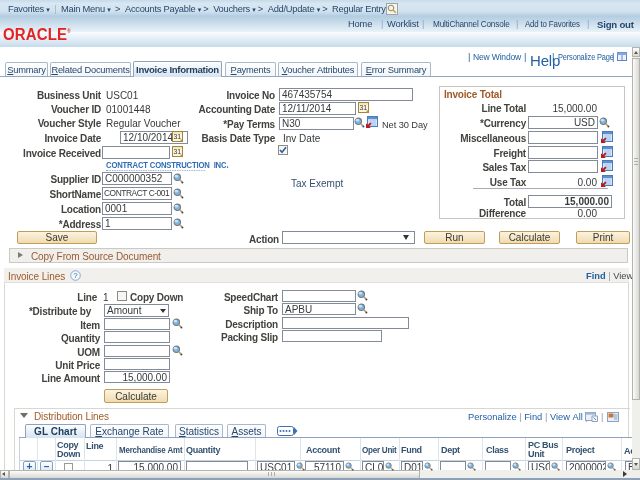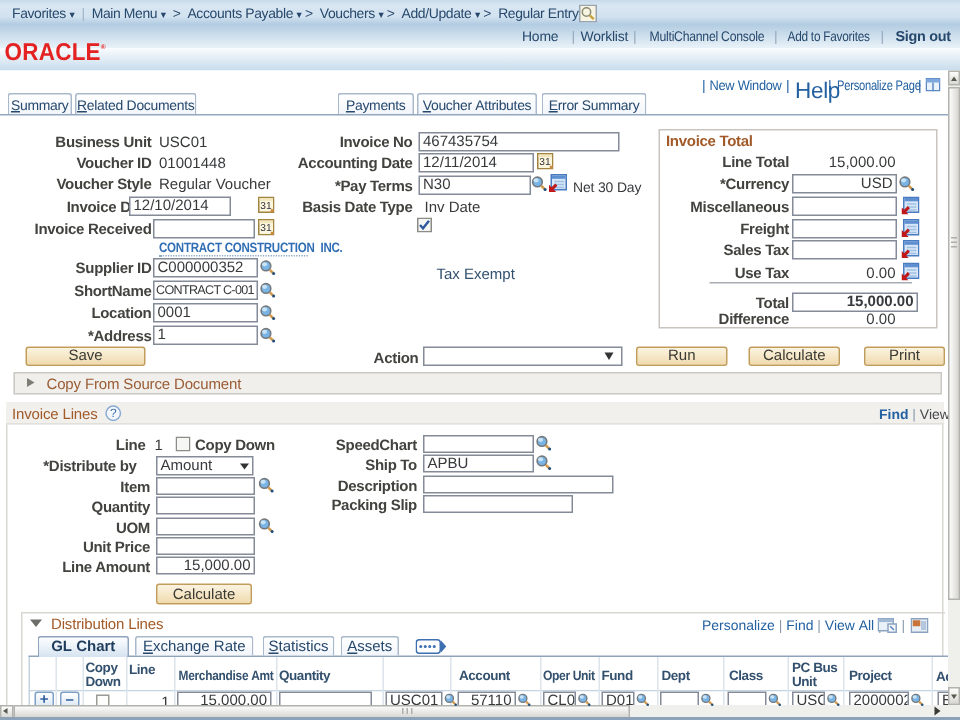--- a/index.html
+++ b/index.html
@@ -54,32 +54,33 @@
     <div class="abs" style="left:612px;top:52px;font-size:9.3px;color:#2361A1;">|</div>
 <svg style="left:617px;top:52px;" width="10" height="9" viewBox="0 0 10 9">
       <rect x="0.5" y="0.5" width="9" height="8" fill="#EAF2FB" stroke="#5C87C5"></rect>
       <rect x="0.5" y="0.5" width="9" height="2.5" fill="#7FA9DC"></rect>
       <line x1="5" y1="3" x2="5" y2="9" stroke="#5C87C5"></line>
     </svg>
 
 <div class="abs" style="left:0;top:62px;width:632px;height:15px;border-bottom:1px solid #93A7C0;"></div>
 <div class="abs" style="left:5px;top:62px;width:43px;height:14px;background:linear-gradient(#fff,#F1F5FA);border:1px solid #A9B8CB;border-bottom:none;border-radius:2px 2px 0 0;text-align:center;color:#26486C;line-height:14px;font-size:9.3px;letter-spacing:-0.2px;"><span style="text-decoration:underline;">S</span>ummary</div>
 <div class="abs" style="left:50px;top:62px;width:81px;height:14px;background:linear-gradient(#fff,#F1F5FA);border:1px solid #A9B8CB;border-bottom:none;border-radius:2px 2px 0 0;text-align:center;color:#26486C;line-height:14px;font-size:9.3px;letter-spacing:-0.2px;"><span style="text-decoration:underline;">R</span>elated&nbsp;Documents</div>
+<div class="abs" style="left:133px;top:61px;width:89px;height:16px;background:linear-gradient(#FDFEFF,#D5E3F0);border:1px solid #8FA3BC;border-bottom:none;border-radius:2px 2px 0 0;text-align:center;color:#1F3C5C;font-weight:bold;line-height:15px;letter-spacing:-0.3px;font-size:9.6px;">Invoice&nbsp;Information</div>
 <div class="abs" style="left:225px;top:62px;width:51px;height:14px;background:linear-gradient(#fff,#F1F5FA);border:1px solid #A9B8CB;border-bottom:none;border-radius:2px 2px 0 0;text-align:center;color:#26486C;line-height:14px;font-size:9.3px;letter-spacing:-0.2px;"><span style="text-decoration:underline;">P</span>ayments</div>
 <div class="abs" style="left:278px;top:62px;width:80px;height:14px;background:linear-gradient(#fff,#F1F5FA);border:1px solid #A9B8CB;border-bottom:none;border-radius:2px 2px 0 0;text-align:center;color:#26486C;line-height:14px;font-size:9.3px;letter-spacing:-0.2px;"><span style="text-decoration:underline;">V</span>oucher&nbsp;Attributes</div>
 <div class="abs" style="left:361px;top:62px;width:70px;height:14px;background:linear-gradient(#fff,#F1F5FA);border:1px solid #A9B8CB;border-bottom:none;border-radius:2px 2px 0 0;text-align:center;color:#26486C;line-height:14px;font-size:9.3px;letter-spacing:-0.2px;"><span style="text-decoration:underline;">E</span>rror&nbsp;Summary</div>
 
 <div class="lbl" style="left:20px;top:90px;width:81px;">Business Unit</div>
 <div class="val" style="left:106px;top:90px;">USC01</div>
 <div class="lbl" style="left:20px;top:104px;width:81px;">Voucher ID</div>
 <div class="val" style="left:106px;top:104px;">01001448</div>
 <div class="lbl" style="left:20px;top:118px;width:81px;">Voucher Style</div>
 <div class="val" style="left:106px;top:118px;">Regular Voucher</div>
 <div class="lbl" style="left:20px;top:133px;width:81px;">Invoice Date</div>
-<div class="inp" style="left:86px;top:131px;width:68px;height:13px;">12/10/2014</div>
+<div class="inp" style="left:120px;top:131px;width:68px;height:13px;">12/10/2014</div>
 <div class="lbl" style="left:8px;top:148px;width:93px;">Invoice Received</div>
 <div class="inp" style="left:102px;top:146px;width:68px;height:13px;"></div>
 <div class="abs" style="left:106px;top:160px;width:116px;color:#2F6DB4;font-weight:bold;border-bottom:1px dotted #8FA8C4;font-size:9px;letter-spacing:-0.2px;white-space:nowrap;transform:scaleX(0.855);transform-origin:0 0;">CONTRACT&nbsp;CONSTRUCTION&nbsp;&nbsp;INC.</div>
 <div class="lbl" style="left:20px;top:174px;width:81px;">Supplier ID</div>
 <div class="inp" style="left:102px;top:172px;width:70px;height:13px;">C000000352</div>
 <div class="lbl" style="left:20px;top:189px;width:81px;">ShortName</div>
 <div class="inp" style="left:102px;top:187px;width:70px;height:13px;font-size:8.4px;letter-spacing:-0.45px;padding:0 1px;">CONTRACT C-001</div>
 <div class="lbl" style="left:20px;top:204px;width:81px;">Location</div>
 <div class="inp" style="left:102px;top:202px;width:70px;height:13px;">0001</div>
 <div class="lbl" style="left:20px;top:219px;width:81px;">*Address</div>

